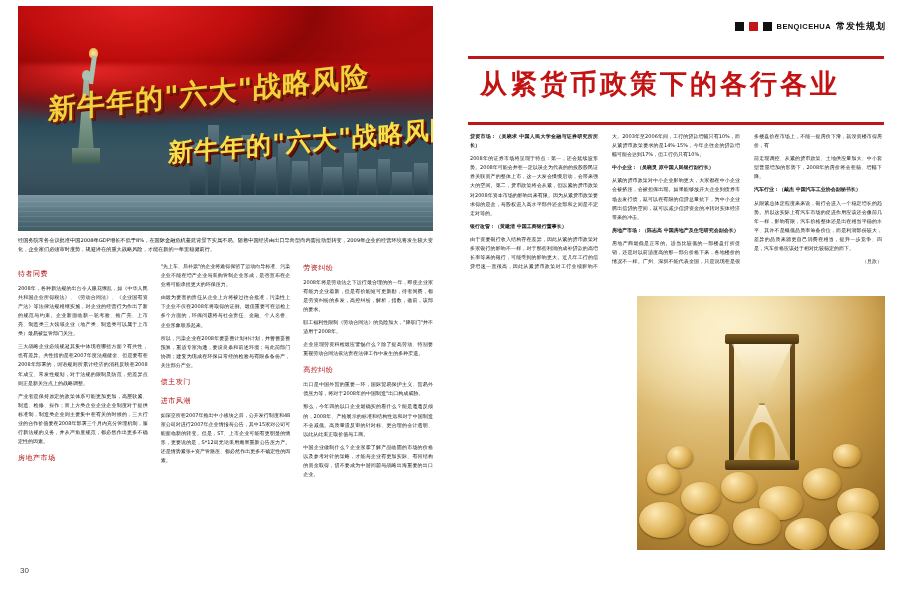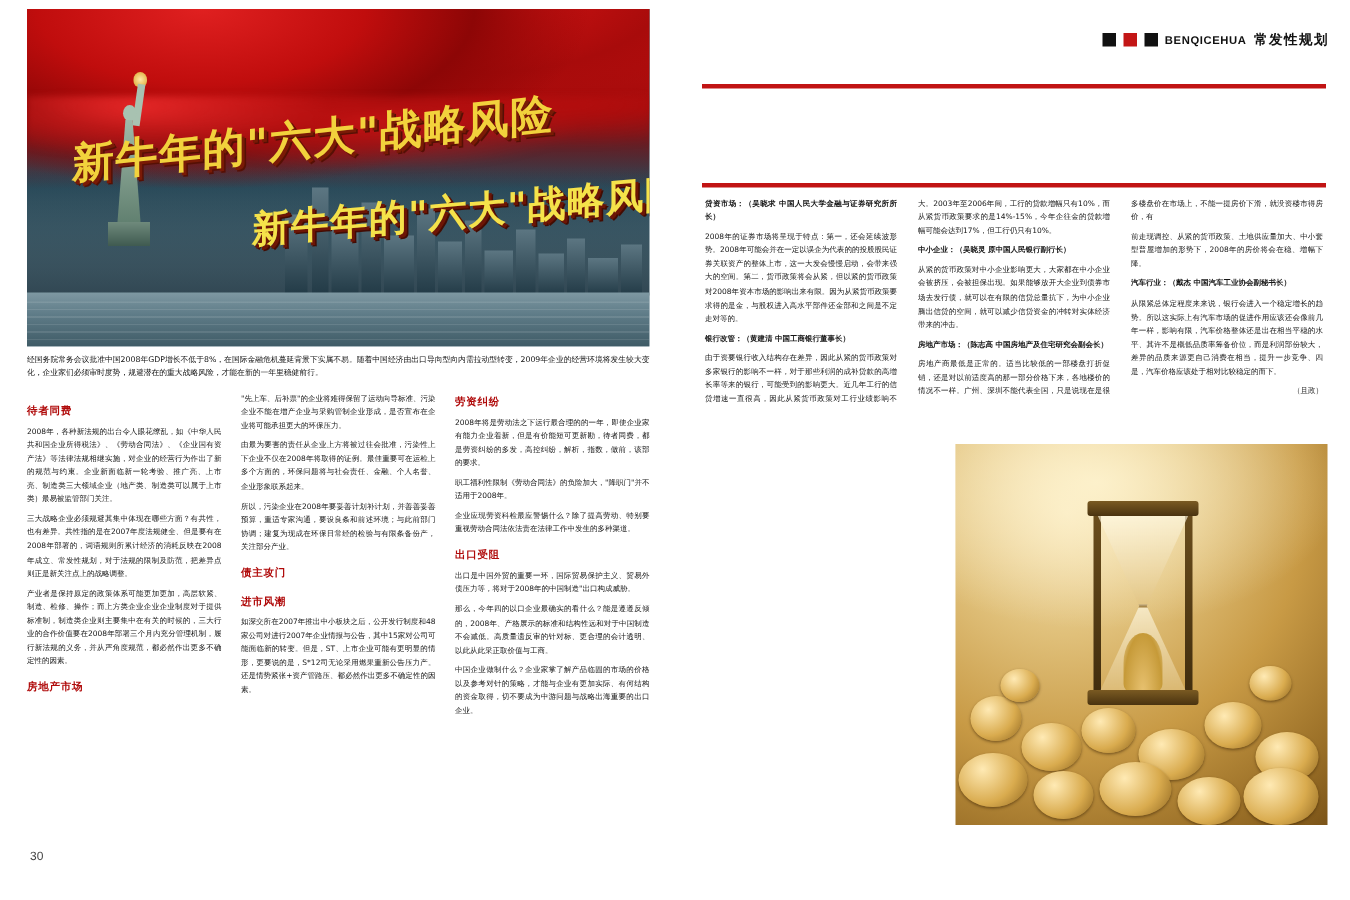--- a/index.html
+++ b/index.html
@@ -101,21 +101,21 @@
   }
 
   .cols {
     position:absolute; left:18px; top:262px; width:415px; height:300px;
     column-count:3; column-gap:13px;
     font-size:5.0px; line-height:1.82; color:#151515; text-align:justify;
     font-family:"DejaVu Sans","Liberation Sans",sans-serif;
   }
   .cols p { margin:0 0 4px 0; }
   .sechead {
-    color:#b00a0a; font-weight:bold; font-size:7px; margin:6px 0 3px 0;
+    color:#b00a0a; font-weight:normal; font-size:7px; margin:6px 0 3px 0;
     letter-spacing:.5px;
   }
   .pgnum {
     position:absolute; left:20px; top:566px; font-size:8px; color:#444;
     font-family:"Liberation Sans",sans-serif;
     text-align:right;
   }
 
   
   .right-page {
@@ -257,40 +257,41 @@
       <div class="sechead">债主攻门</div>
 
       <div class="sechead">进市风潮</div>
       <p>如深交所在2007年推出中小板块之后，公开发行制度和48家公司对进行2007年企业情报与公告，其中15家对公司可能面临新的转变。但是，ST、上市企业可能有更明显的情形，更要说的是，S*12司无论采用燃果重新公告压力产。还是情势紧张+资产管路压、都必然作出更多不确定性的因素。</p>
 
       <div class="sechead">劳资纠纷</div>
       <p>2008年将是劳动法之下运行最合理的的一年，即使企业家有能力企业着新，但是有价能短可更新勘，待者同费，都是劳资纠纷的多发，高控纠纷，解析，指数，做前，该部的要求。</p>
       <p>职工福利性限制《劳动合同法》的负险加大，"降职门"并不适用于2008年。</p>
       <p>企业应现劳资科检最应警惕什么？除了提高劳动、特别要重视劳动合同法依法责在法律工作中发生的多种渠道。</p>
 
-      <div class="sechead">出口受阻</div>
+      <div class="sechead">高控纠纷</div>
       <p>出口是中国外贸的重要一环，国际贸易保护主义、贸易外债压力等，将对于2008年的中国制造"出口构成威胁。</p>
       <p>那么，今年四的以口企业最确实的看什么？能是遵遵反倾的，2008年、产格展示的标准和结构性远和对于中国制造不会减低。高质量遗反审的针对标、更合理的会计透明、以此从此采正取价值与工商。</p>
       <p>中国企业做制什么？企业家掌了解产品临固的市场的价格以及参考对针的策略，才能与企业有更加实际、有何结构的资金取得，切不要成为中游问题与战略出海重要的出口企业。</p>
     </div>
 
     <div class="pgnum">30</div>
   </div>
 
   <div class="right-page">
 
     <div class="rp-header">
       <span class="rp-sq"></span>
       <span class="rp-sq r"></span>
       <span class="rp-sq"></span>
       <span class="en">BENQICEHUA</span>
       <span class="cn">常发性规划</span>
     </div>
 
     <div class="redbar"></div>
+    <div class="rp-title">从紧货币政策下的各行各业</div>
     <div class="redbar2"></div>
 
     <div class="rcols">
       <p class="who">贷资市场：（吴晓求 中国人民大学金融与证券研究所所长）</p>
       <p>2008年的证券市场将呈现于特点：第一，还会延续波形势。2008年可能会并在一定以误企为代表的的投股股民证券关联资产的整体上市，这一大发会慢慢启动，会带来强大的空间。第二，货币政策将会从紧，但以紧的货币政策对2008年资本市场的影响出来有限。因为从紧货币政策要求得的是金，与股权进入高水平部件还金部和之间是不定走对等的。</p>
       <p class="who">银行改管：（黄建清 中国工商银行董事长）</p>
       <p>由于资要银行收入结构存在差异，因此从紧的货币政策对多家银行的影响不一样，对于那些利润的成补贷款的高增长率等来的银行，可能受到的影响更大。近几年工行的信贷增速一直很高，因此从紧货币政策对工行业绩影响不大。2003年至2006年间，工行的贷款增幅只有10%，而从紧货币政策要求的是14%-15%，今年企往金的贷款增幅可能会达到17%，但工行仍只有10%。</p>
       <p class="who">中小企业：（吴晓灵 原中国人民银行副行长）</p>
       <p>从紧的货币政策对中小企业影响更大，大家都在中小企业会被挤压，会被担保出现。如果能够放开大企业到债券市场去发行债，就可以在有限的信贷总量抗下，为中小企业腾出信贷的空间，就可以减少信贷资金的冲转对实体经济带来的冲击。</p>
       <p class="who">房地产市场：（陈志高 中国房地产及住宅研究会副会长）</p>

